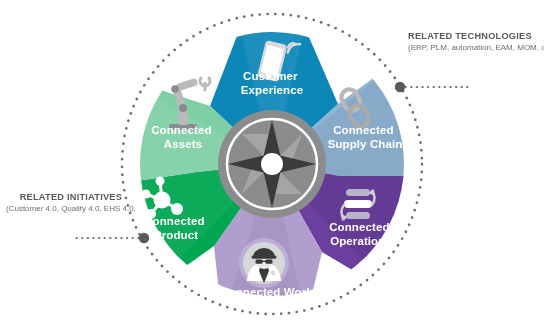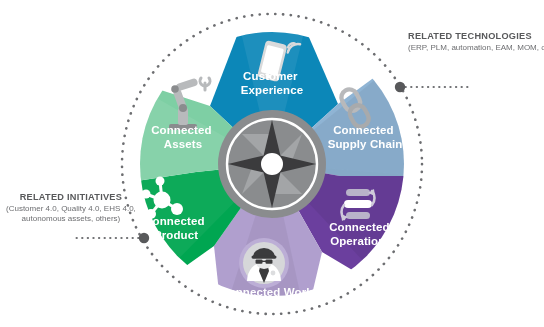--- a/index.html
+++ b/index.html
@@ -202,16 +202,15 @@
   </svg>
 
   <div class="ann" id="ann-tech">
     <div class="ttl">RELATED TECHNOLOGIES</div>
     <div class="sub">(ERP, PLM, automation, EAM, MOM, others)</div>
   </div>
 
   <div class="ann" id="ann-init">
     <div class="ttl">RELATED INITIATIVES</div>
     <div class="sub">(Customer 4.0, Quality 4.0, EHS 4.0,</div>
-    <div class="sub" style="margin-top:0">autonomous assets, others)</div>
   </div>
 
 </div>
 
 </body></html>

